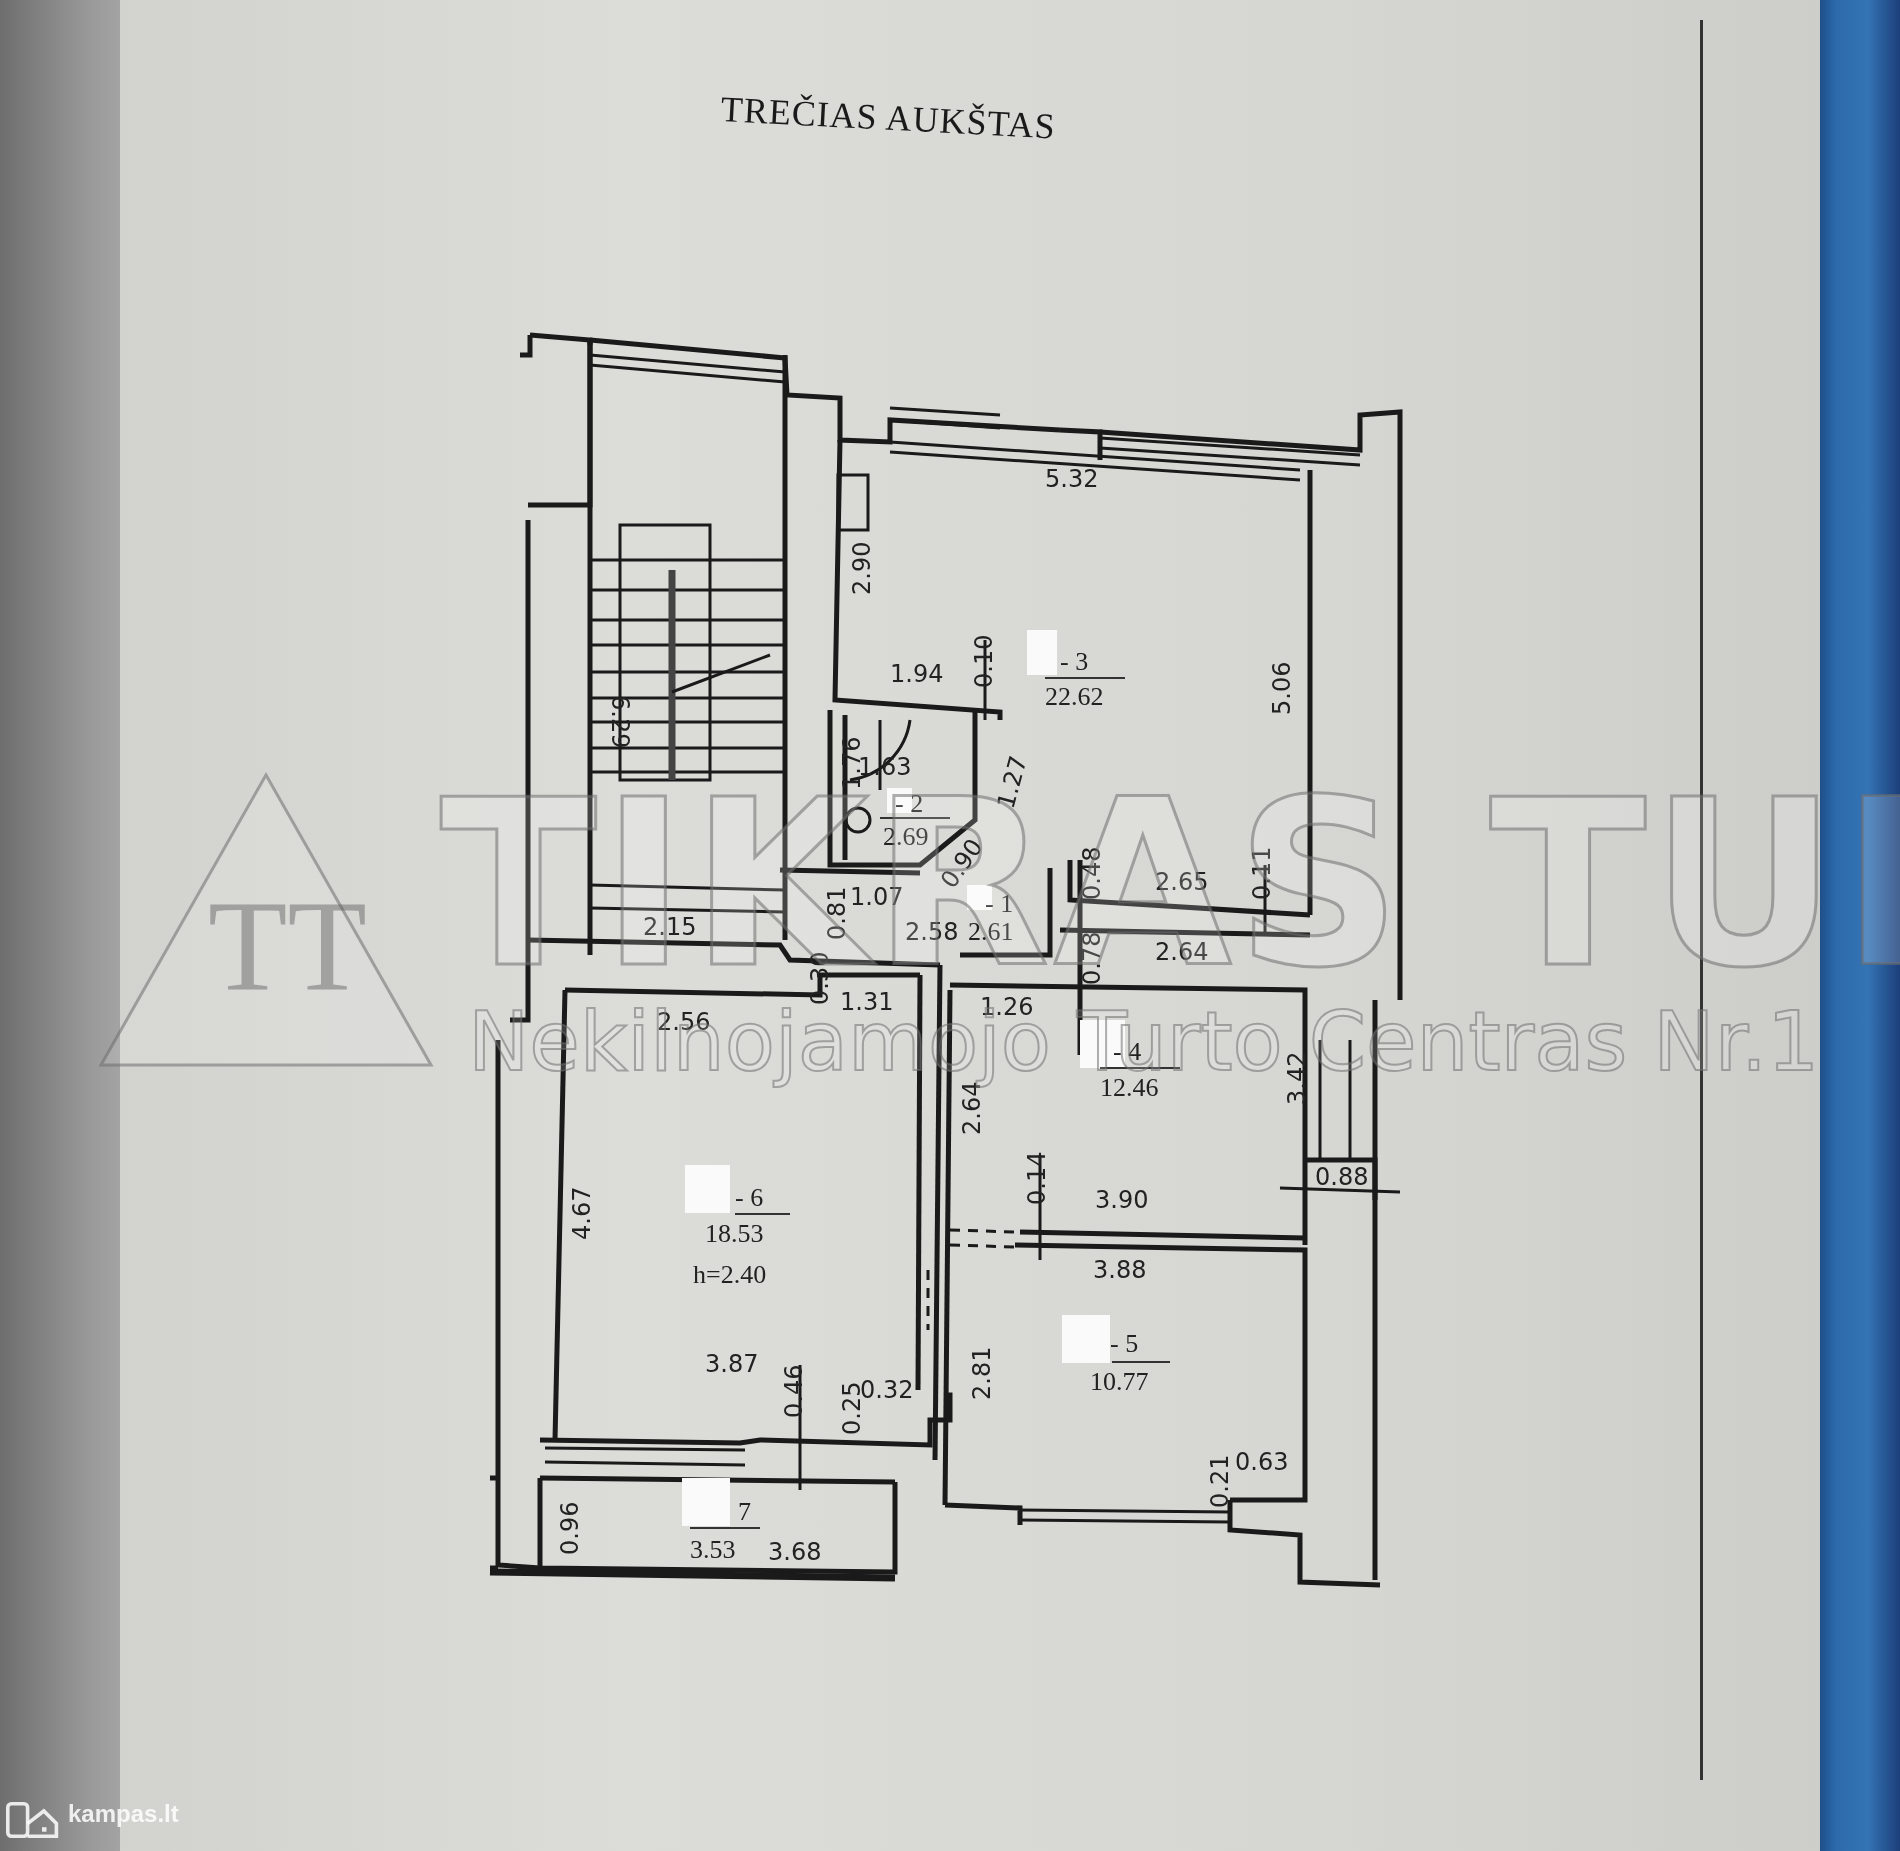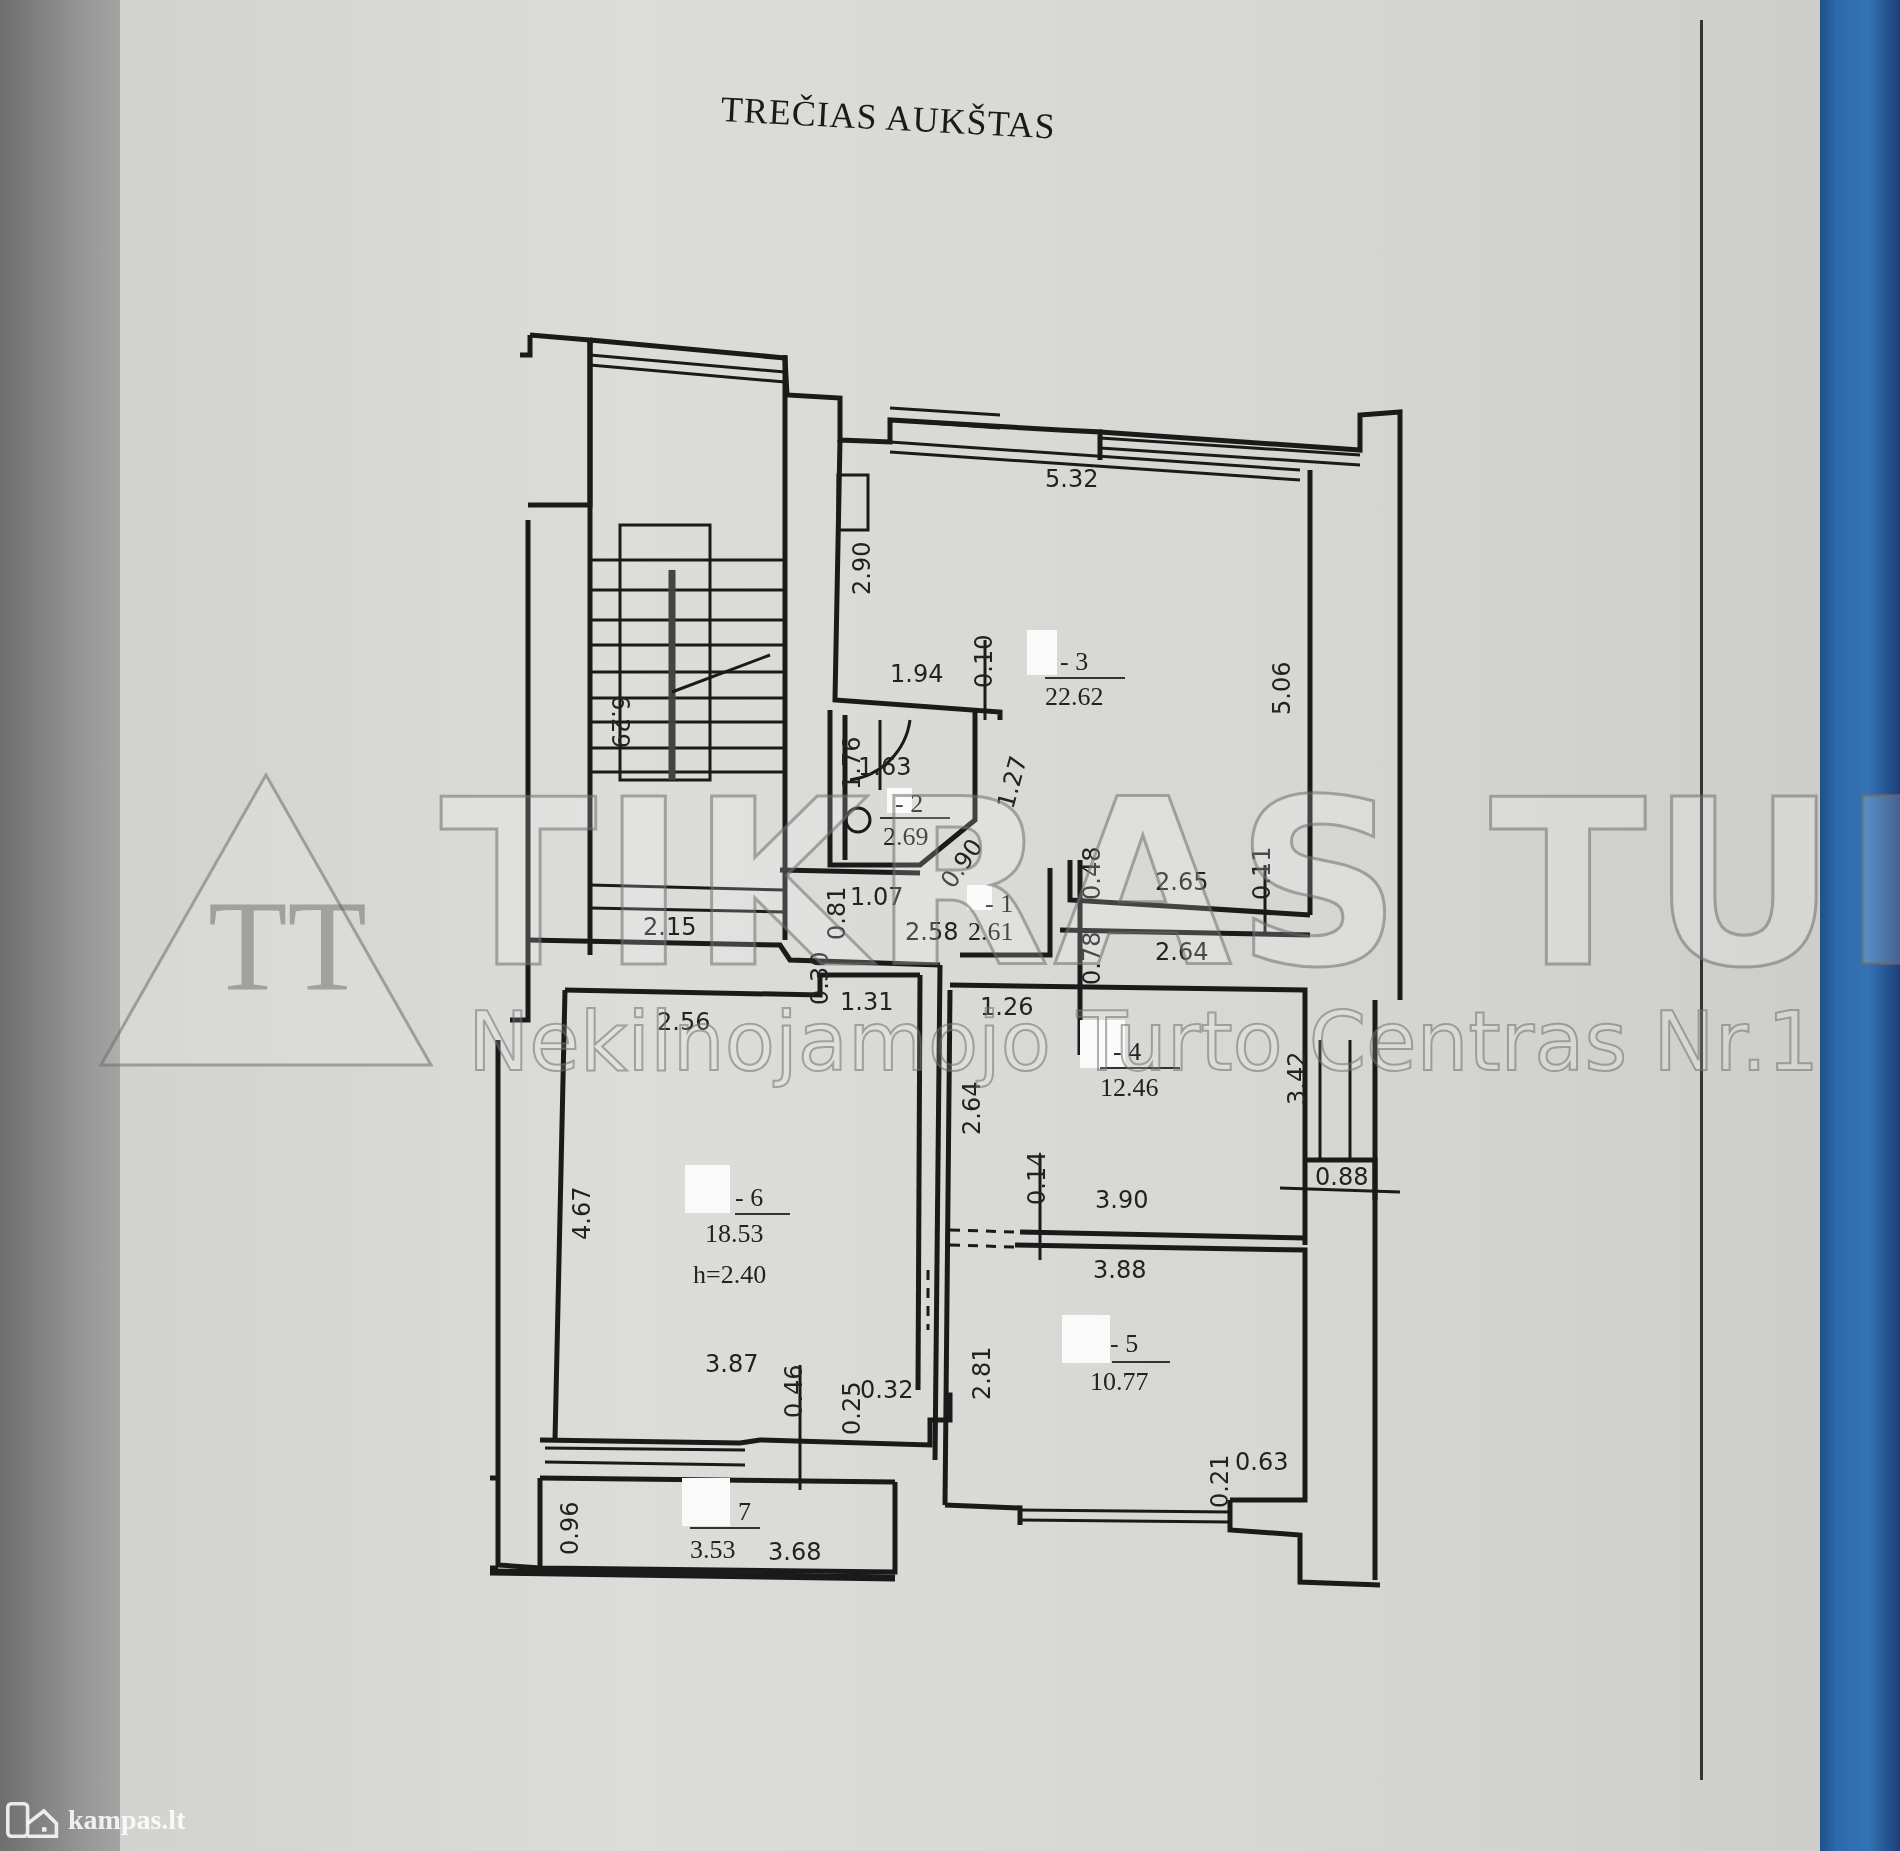--- a/index.html
+++ b/index.html
@@ -10,21 +10,21 @@
   .page-edge{position:absolute;left:1700px;top:20px;width:3px;height:1760px;background:#333;}
   .title{position:absolute;left:722px;top:88px;font-family:"Liberation Serif",serif;font-size:36px;color:#1a1a1a;transform:rotate(3deg);transform-origin:left top;letter-spacing:1px;}
   svg.plan{position:absolute;left:0;top:0;}
   .dim{font-family:"DejaVu Sans",sans-serif;font-size:24px;fill:#222;}
   .rnum{font-family:"Liberation Serif",serif;font-size:26px;fill:#222;}
   .mask{fill:#fafafa;}
   .wm-big{position:absolute;left:440px;top:770px;font-family:"DejaVu Sans",sans-serif;font-weight:bold;font-size:230px;line-height:1;color:rgba(255,255,255,0.18);-webkit-text-stroke:3px rgba(110,110,110,0.55);letter-spacing:4px;white-space:nowrap;}
   .wm-sub{position:absolute;left:468px;top:985px;font-family:"DejaVu Sans",sans-serif;font-size:82px;line-height:1;color:rgba(255,255,255,0.15);-webkit-text-stroke:2px rgba(110,110,110,0.55);white-space:nowrap;margin-top:16px;}
   .wm-logo{position:absolute;left:96px;top:770px;width:340px;height:300px;}
   .wm-logo-letters{position:absolute;left:208px;top:880px;font-family:Liberation Serif, serif;font-size:130px;color:rgba(90,90,90,0.45);line-height:1;}
-  .kampas{position:absolute;left:6px;top:1800px;display:flex;align-items:center;gap:8px;color:rgba(255,255,255,0.85);font-family:Liberation Serif, serif;font-weight:bold;font-size:28px;}
+  .kampas{position:absolute;left:6px;top:1800px;display:flex;gap:8px;color:rgba(255,255,255,0.85);font-family:Liberation Sans, sans-serif;font-weight:bold;font-size:24px;}
   .kampas-icon{width:54px;height:40px;}
 </style>
 </head>
 <body>
 
 <div class="shadow-left"></div>
 <div class="page"></div>
 <div class="blue-folder"></div>
 <div class="page-edge"></div>
 

